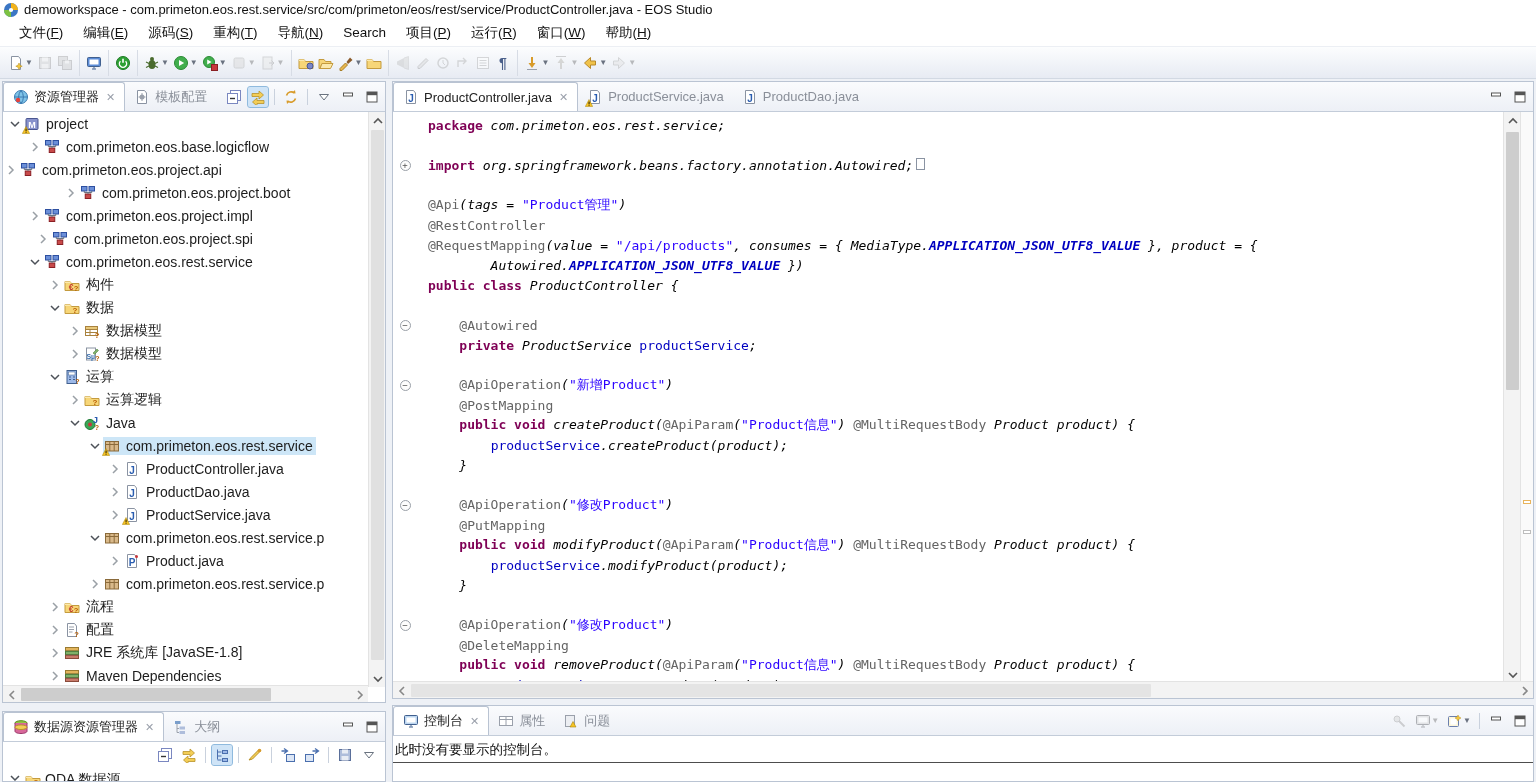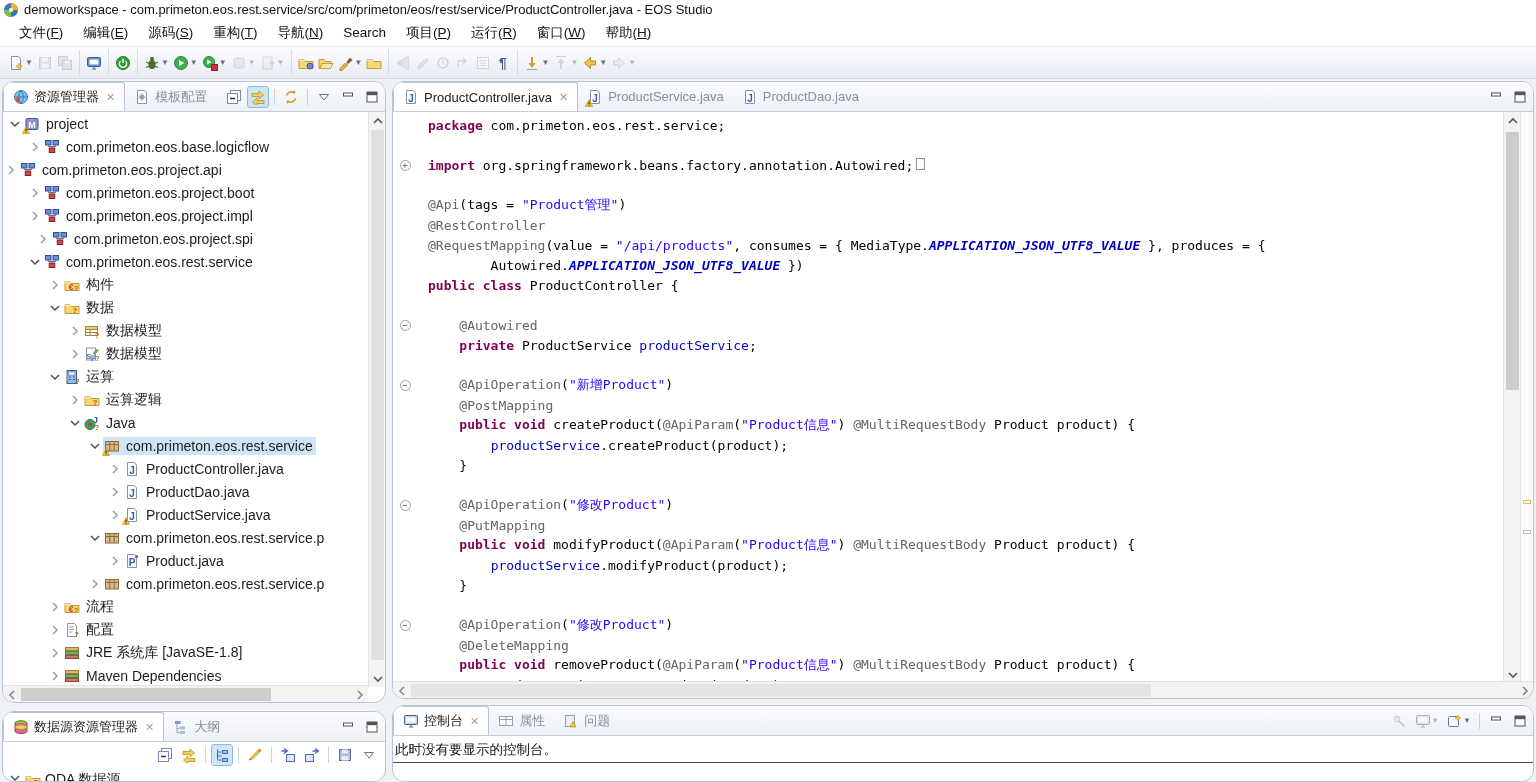--- a/index.html
+++ b/index.html
@@ -21,21 +21,21 @@
   .tb-group:first-child { border-left:none; }
   .tb-btn { display:flex; align-items:center; padding:2px 2px; border-radius:2px; }
   .tb-btn .dd { font-size:8px; color:#6a7280; margin-left:1px; }
   .disabled { opacity:.45; filter:grayscale(.9); }
   .icon { display:inline-flex; width:16px; height:16px; position:relative; flex:none; }
   .icon svg { display:block; }
   .icon .ovl { position:absolute; left:-2px; bottom:-2px; width:8px; height:8px; }
 
   
   #main { position:absolute; top:79px; left:0; width:1536px; height:703px; background:#eef1f6; }
-  .panel { position:absolute; background:#fff; border:1px solid #bac4d3; border-radius:12px; overflow:hidden; }
+  .panel { position:absolute; background:#fff; border:1px solid #bac4d3; border-radius:0; overflow:hidden; }
   #explorer { left:2px; top:2px; width:384px; height:622px; }
   #ds       { left:2px; top:632px; width:384px; height:71px; }
   #editor   { left:392px; top:2px; width:1142px; height:618px; }
   #console  { left:392px; top:626px; width:1142px; height:77px; }
 
   
   .tabstrip { height:30px; background:linear-gradient(#fafbfd,#edf0f6);
     border-bottom:1px solid #c3ccd9; display:flex; align-items:flex-end; position:relative; }
   .tab { display:flex; align-items:center; gap:5px; height:29px; padding:0 9px;
     font-size:13px; color:#8a8f99; white-space:nowrap; }
@@ -68,21 +68,21 @@
   .fold-cell { width:24px; flex:none; display:flex; align-items:center; justify-content:center; }
   .fold-mk { width:11px; height:11px; border:1px solid #9aa0a8; border-radius:50%; background:#fdfdfd;
     font-size:9px; line-height:9px; color:#555; text-align:center;
     font-family:"DejaVu Sans Mono",monospace; }
   .code-text { padding-left:11px; }
   .tk-kw { color:#7f0055; font-weight:bold; }
   .tk-st { color:#2a00ff; }
   .tk-an { color:#646464; }
   .tk-fd { color:#0000c0; }
   .tk-cn { color:#0000c0; font-weight:bold; font-style:italic; }
-  .tk-pl { color:#000; }
+  .tk-pl { color:#000;font-style:italic; }
   .tk-bx { display:inline-block; width:9px; height:12px; border:1px solid #8a93a2; margin-left:3px; }
   #ov-ruler { position:absolute; right:0; top:30px; width:13px; height:571px; background:#fafafa; border-left:1px solid #e3e3e3; }
   .ov-mark { position:absolute; left:2px; width:8px; height:4px; border:1px solid; background:#fff; }
 
   
   #console-msg { font-size:13.5px; color:#111; padding:5px 2px 3px 2px;
     border-bottom:1px solid #4d4d4d; }
 
   
   #ds-toolbar { height:26px; display:flex; align-items:center; justify-content:flex-end;
@@ -473,21 +473,21 @@
                 <svg viewBox="0 0 16 16" width="16" height="16">
                   <rect x="1.5" y="1.5" width="5.5" height="4.5" fill="#6b8fd8" stroke="#2d4fa0"></rect>
                   <rect x="9" y="1.5" width="5.5" height="4.5" fill="#6b8fd8" stroke="#2d4fa0"></rect>
                   <rect x="5.25" y="9" width="5.5" height="4.5" fill="#c84a4a" stroke="#8a1f24"></rect>
                   <path d="M4.25 6v1.5h7.5V6M8 7.5V9" stroke="#6a7380" fill="none"></path>
                 </svg>
               </span>
               <span class="tree-label">com.primeton.eos.project.api</span>
             </span>
           </div>
-          <div class="tree-row" style="padding-left: 24px;">
+          <div class="tree-row" style="padding-left: 41px; margin-left: 19px;">
             <span class="exp">
               <svg viewBox="0 0 16 16" width="16" height="16">
                 <path d="M6 4l4 4-4 4" stroke="#9aa0a6" stroke-width="1.5" fill="none"></path>
               </svg>
             </span>
             <span class="tree-sel">
               <span class="icon">
                 <svg viewBox="0 0 16 16" width="16" height="16">
                   <rect x="1.5" y="1.5" width="5.5" height="4.5" fill="#6b8fd8" stroke="#2d4fa0"></rect>
                   <rect x="9" y="1.5" width="5.5" height="4.5" fill="#6b8fd8" stroke="#2d4fa0"></rect>
@@ -1079,21 +1079,21 @@
             </span>
           </span>
         </div>
       <div id="code-area" style="padding-top: 3px;">
           <div class="code-line"><span class="fold-cell"></span><span class="code-text"><span class="tk-kw">package</span><span class="tk-pl"> com.primeton.eos.rest.service;</span></span></div>
           <div class="code-line"><span class="fold-cell"></span><span class="code-text"></span></div>
           <div class="code-line"><span class="fold-cell"><span class="fold-mk">+</span></span><span class="code-text"><span class="tk-kw">import</span><span class="tk-pl"> org.springframework.beans.factory.annotation.Autowired;</span><span class="tk-bx"></span></span></div>
           <div class="code-line"><span class="fold-cell"></span><span class="code-text"></span></div>
           <div class="code-line"><span class="fold-cell"></span><span class="code-text"><span class="tk-an">@Api</span><span class="tk-pl">(tags = </span><span class="tk-st">"Product管理"</span><span class="tk-pl">)</span></span></div>
           <div class="code-line"><span class="fold-cell"></span><span class="code-text"><span class="tk-an">@RestController</span></span></div>
-          <div class="code-line"><span class="fold-cell"></span><span class="code-text"><span class="tk-an">@RequestMapping</span><span class="tk-pl">(value = </span><span class="tk-st">"/api/products"</span><span class="tk-pl">, consumes = { MediaType.</span><span class="tk-cn">APPLICATION_JSON_UTF8_VALUE</span><span class="tk-pl"> }, produces = {</span></span></div>
+          <div class="code-line"><span class="fold-cell"></span><span class="code-text"><span class="tk-an">@RequestMapping</span><span class="tk-pl">(value = </span><span class="tk-st">"/api/products"</span><span class="tk-pl">, consumes = { MediaType.</span><span class="tk-cn">APPLICATION_JSON_UTF8_VALUE</span><span class="tk-pl"> }, product = {</span></span></div>
           <div class="code-line"><span class="fold-cell"></span><span class="code-text"><span class="tk-pl">        Autowired.</span><span class="tk-cn">APPLICATION_JSON_UTF8_VALUE</span><span class="tk-pl"> })</span></span></div>
           <div class="code-line"><span class="fold-cell"></span><span class="code-text"><span class="tk-kw">public</span><span class="tk-pl"> </span><span class="tk-kw">class</span><span class="tk-pl"> ProductController {</span></span></div>
           <div class="code-line"><span class="fold-cell"></span><span class="code-text"></span></div>
           <div class="code-line"><span class="fold-cell"><span class="fold-mk">−</span></span><span class="code-text"><span class="tk-pl">    </span><span class="tk-an">@Autowired</span></span></div>
           <div class="code-line"><span class="fold-cell"></span><span class="code-text"><span class="tk-pl">    </span><span class="tk-kw">private</span><span class="tk-pl"> ProductService </span><span class="tk-fd">productService</span><span class="tk-pl">;</span></span></div>
           <div class="code-line"><span class="fold-cell"></span><span class="code-text"></span></div>
           <div class="code-line"><span class="fold-cell"><span class="fold-mk">−</span></span><span class="code-text"><span class="tk-pl">    </span><span class="tk-an">@ApiOperation</span><span class="tk-pl">(</span><span class="tk-st">"新增Product"</span><span class="tk-pl">)</span></span></div>
           <div class="code-line"><span class="fold-cell"></span><span class="code-text"><span class="tk-pl">    </span><span class="tk-an">@PostMapping</span></span></div>
           <div class="code-line"><span class="fold-cell"></span><span class="code-text"><span class="tk-pl">    </span><span class="tk-kw">public</span><span class="tk-pl"> </span><span class="tk-kw">void</span><span class="tk-pl"> createProduct(</span><span class="tk-an">@ApiParam</span><span class="tk-pl">(</span><span class="tk-st">"Product信息"</span><span class="tk-pl">) </span><span class="tk-an">@MultiRequestBody</span><span class="tk-pl"> Product product) {</span></span></div>
           <div class="code-line"><span class="fold-cell"></span><span class="code-text"><span class="tk-pl">        </span><span class="tk-fd">productService</span><span class="tk-pl">.createProduct(product);</span></span></div>

